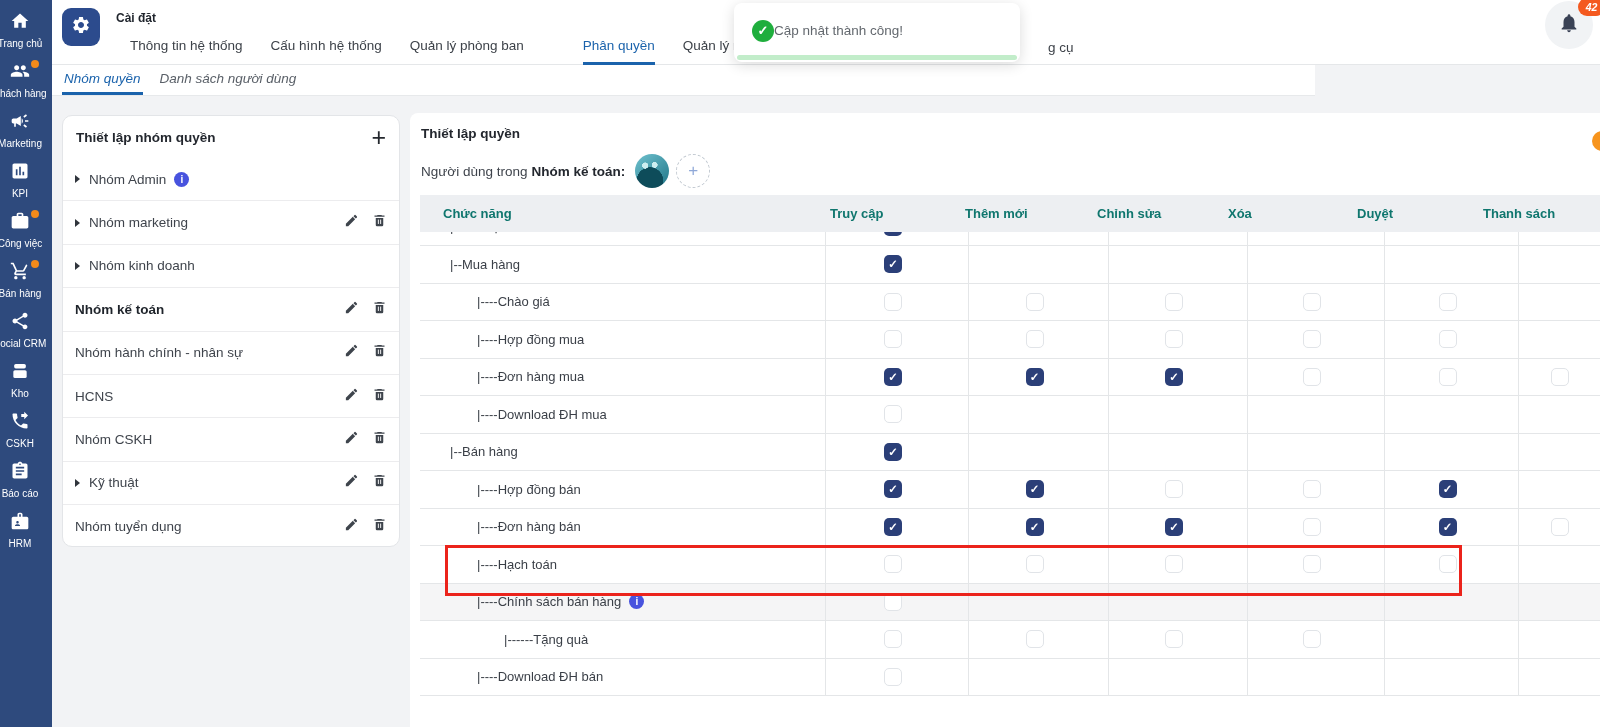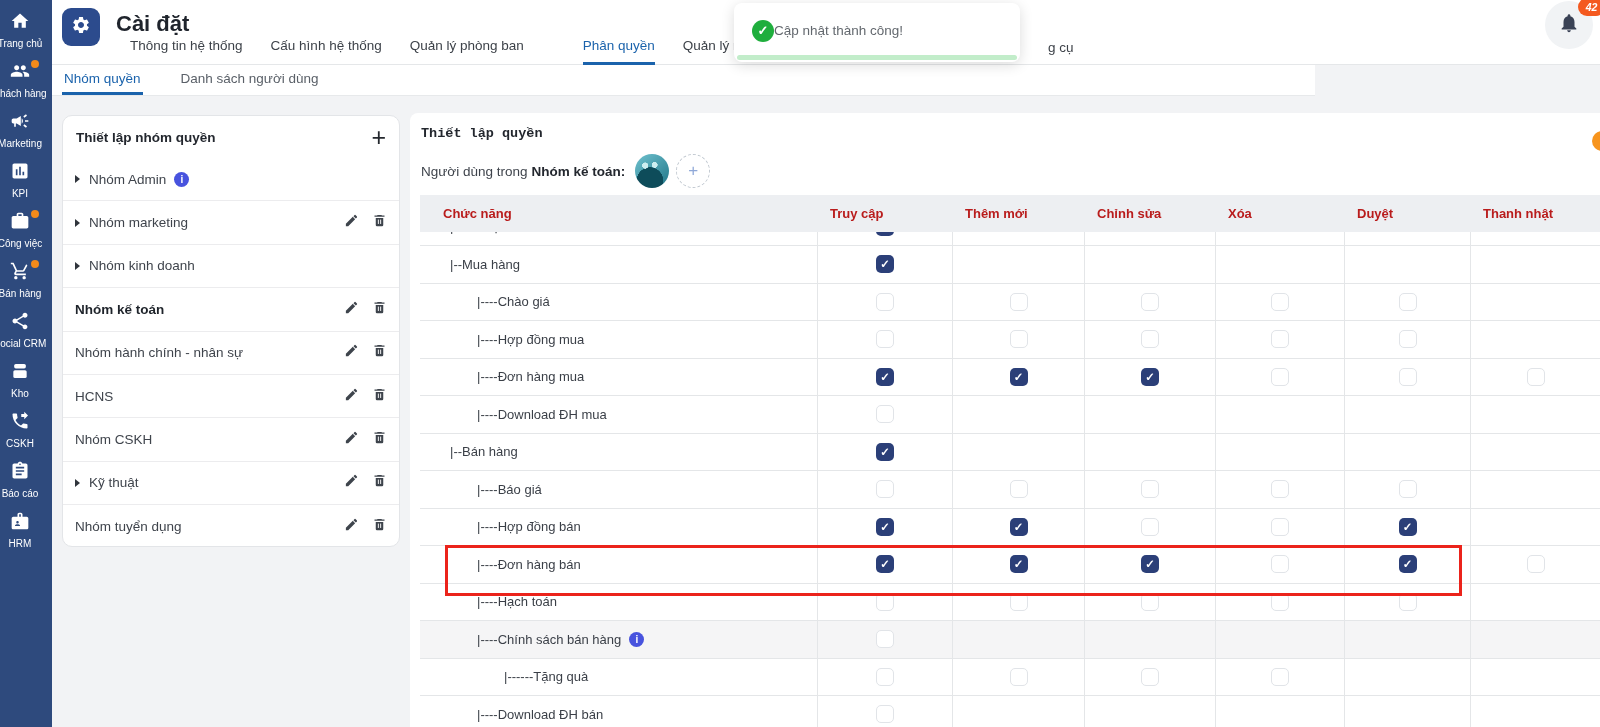--- a/index.html
+++ b/index.html
@@ -11,37 +11,37 @@
   .side-item { height:48px; margin-top:2px; display:flex; flex-direction:column; align-items:center; justify-content:center; position:relative; color:#fff; cursor:pointer; }
   .side-item:first-child { margin-top:6px; }
   .side-item svg { width:20px; height:20px; fill:#fff; }
   .side-label { font-size:10px; margin-top:3px; white-space:nowrap; }
   .side-dot { position:absolute; top:4px; right:13px; width:8px; height:8px; border-radius:50%; background:#f28a1b; }
 
   
   .topbar { position:absolute; left:52px; top:0; width:1548px; height:65px; background:#fff; border-bottom:1px solid #e5e7e9; z-index:10; }
   .gear-btn { position:absolute; left:10px; top:8px; width:38px; height:38px; border-radius:9px; background:#2c4b8d; display:flex; align-items:center; justify-content:center; cursor:pointer; }
   .gear-btn svg { width:20px; height:20px; fill:#fff; }
-  .page-title { position:absolute; left:64px; top:11px; font-size:22px; font-weight:bold; color:#1f242c; }
+  .page-title { position:absolute; left:64px; top:11px; font-size:12px; font-weight:bold; color:#1f242c; }
   .tabs { position:absolute; left:78px; bottom:-1px; display:flex; gap:28px; }
   .tab { font-size:13.5px; color:#3d4249; padding-bottom:9px; border-bottom:3px solid transparent; white-space:nowrap; cursor:pointer; }
   .tab.active { color:#1b63ac; border-bottom-color:#1b63ac;margin-left:31px; }
   .tab-frag { position:absolute; left:996px; bottom:9px; font-size:13.5px; color:#3d4249; cursor:pointer; }
   .bell-wrap { position:absolute; left:1493px; top:1px; width:48px; height:48px; border-radius:50%; background:#f1f3f5; display:flex; align-items:center; justify-content:center; cursor:pointer;font-style:italic; }
   .bell-wrap svg { width:22px; height:22px; fill:#3a4255; }
   .bell-badge { position:absolute; top:-3px; right:-12px; min-width:27px; height:18px; padding:0 6px; border-radius:10px; background:#f4591f; color:#fff; font-size:10.5px; font-weight:bold; display:flex; align-items:center; justify-content:center; }
 
   
   .toast { position:absolute; left:734px; top:3px; width:286px; height:59px; background:#fff; border-radius:8px; box-shadow:0 3px 14px rgba(0,0,0,.14); z-index:40; display:flex; align-items:center; padding:0 0 4px 18px; }
   .toast-check { width:22px; height:22px; border-radius:50%; background:#1fae3d; color:#fff; font-size:13px; font-weight:bold; display:flex; align-items:center; justify-content:center; flex:0 0 auto; }
   .toast-msg { font-size:13.5px; color:#63686e; }
   .toast-strip { position:absolute; left:3px; right:3px; bottom:2px; height:5px; border-radius:3px; background:#c2edca; }
 
   
-  .subbar { position:absolute; left:52px; top:65px; width:1263px; height:31px; background:#fff; border-bottom:1px solid #e7e9eb; display:flex; padding-left:10px; gap:36px; z-index:9; }
+  .subbar { position:absolute; left:52px; top:65px; width:1263px; height:31px; background:#fff; border-bottom:1px solid #e7e9eb; display:flex; padding-left:10px; gap:15px; z-index:9;font-style:italic; }
   .subtab { font-size:13.5px; color:#5a6068; display:flex; align-items:center; padding:0 2px; border-bottom:3px solid transparent; cursor:pointer; }
   .subtab.active { color:#1b63ac; border-bottom-color:#1b63ac; }
 
   
   .page { position:absolute; left:52px; top:96px; width:1548px; height:631px; background:#f2f3f5; }
 
   
   .left-card { position:absolute; left:10px; top:19px; width:338px; height:432px; background:#fff; border:1px solid #e3e5e8; border-radius:10px; overflow:hidden; }
   .lc-head { height:42px; display:flex; align-items:center; justify-content:space-between; padding:0 13px; }
   .lc-title { font-size:13.5px; font-weight:bold; color:#23272e; }
@@ -49,37 +49,37 @@
   .grp-row { height:43.4px; padding:0 12px; display:flex; align-items:center; border-bottom:1px solid #ececee; cursor:pointer; }
   .grp-arrow { width:0; height:0; border-left:5px solid #30353c; border-top:4px solid transparent; border-bottom:4px solid transparent; margin-right:9px; flex:0 0 auto; }
   .grp-name { font-size:13.5px; color:#3f444c; white-space:nowrap; overflow:hidden;text-align:center; }
   .grp-row.sel .grp-name { font-weight:bold; color:#1f242b; }
   .grp-actions { margin-left:auto; display:flex; gap:13px; align-items:center; }
   .grp-actions svg { width:15px; height:15px; fill:#3e444c; cursor:pointer; }
   .info-ico { width:15px; height:15px; border-radius:50%; background:#4853de; color:#fff; font-size:10px; font-weight:bold; display:flex; align-items:center; justify-content:center; margin-left:8px; flex:0 0 auto; }
 
   
   .right-card { position:absolute; left:358px; top:17px; width:1190px; height:614px; background:#fff; border-top-left-radius:8px; }
-  .rp-title { position:absolute; left:11px; top:13px; font-size:13.5px; font-weight:bold; color:#23272e;font-family:Liberation Mono, monospace; }
+  .rp-title { position:absolute; left:11px; top:13px; font-size:13.5px; font-weight:bold; color:#23272e; }
   .rp-users { position:absolute; left:11px; top:36px; height:44px; display:flex; align-items:center; font-size:13.5px; color:#3f444c; }
   .rp-users b { margin-left:4px; color:#23272e; }
   .avatar { width:34px; height:34px; border-radius:50%; margin-left:10px; flex:0 0 auto; cursor:pointer;
     background:
       radial-gradient(circle at 30% 34%, #cdeef0 0 9%, transparent 10%),
       radial-gradient(circle at 58% 32%, #cdeef0 0 9%, transparent 10%),
       radial-gradient(circle at 44% 78%, #0e4c5a 0 40%, transparent 41%),
       linear-gradient(140deg,#6fc2cf,#1f7486); }
   .add-user { width:34px; height:34px; border-radius:50%; border:1.6px dashed #c2c9d1; color:#8fa8d8; font-size:17px; display:flex; align-items:center; justify-content:center; margin-left:7px; cursor:pointer; }
 
   .perm-table { position:absolute; left:10px; top:82px; width:1180px; }
   .pgrid { display:grid; grid-template-columns:397px 135px 132px 131px 129px 126px 1fr; }
-  .phead { height:37px; background:#edeff2; align-items:center; color:#b91c1c; font-weight:bold; font-size:13px; }
+  .phead { height:37px; background:#edeff2; align-items:center; color:#0f766e; font-weight:bold; font-size:13px; }
   .phead .hcell { padding-left:13px; }
   .phead .hcell:first-child { padding-left:23px; }
-  .prow { height:37.5px; background:#fff; border-bottom:1px solid #e4e6e8; }
+  .prow { height:37.5px; background:#fff; border-bottom:1px solid #e4e6e8;gap:8px; }
   .prow.shaded { background:#f5f5f6; }
   .fcell { display:flex; align-items:center; font-size:13px; color:#3a3f47; white-space:nowrap; }
   .pcell { display:flex; align-items:center; justify-content:center; border-left:1px solid #e4e6e8; }
   .rowclip { height:14px; overflow:hidden; }
   .rowclip .prow { margin-top:-23.5px; }
   .cb { width:18px; height:18px; border-radius:5px; cursor:pointer; }
   .cb.checked { background:#2b3f78; color:#fff; font-size:11.5px; font-weight:bold; display:flex; align-items:center; justify-content:center; }
   .cb.unchecked { background:#fff; border:1.6px solid #e1e4e8; }
 
   .red-box { position:absolute; left:393px; top:449px; width:1017px; height:51px; border:3px solid #eb231b; z-index:12; pointer-events:none; }
@@ -346,21 +346,21 @@
         </span>
     </div>
     <div class="perm-table">
       <div class="pgrid phead" id="perm-head">
           <div class="hcell">Chức năng</div>
           <div class="hcell">Truy cập</div>
           <div class="hcell">Thêm mới</div>
           <div class="hcell">Chỉnh sửa</div>
           <div class="hcell">Xóa</div>
           <div class="hcell">Duyệt</div>
-          <div class="hcell">Thanh nhật</div>
+          <div class="hcell">Thanh sách</div>
         </div>
       <div id="perm-body">
           <div class="rowclip">
             <div class="pgrid prow">
               <div class="fcell" style="padding-left:30px">
                 <span>|--Cài đặt CRM</span>
               </div>
               <div class="pcell">
                 <span class="cb checked">✓</span>
               </div>
@@ -470,41 +470,20 @@
               <span class="cb checked">✓</span>
             </div>
             <div class="pcell"></div>
             <div class="pcell"></div>
             <div class="pcell"></div>
             <div class="pcell"></div>
             <div class="pcell"></div>
           </div>
           <div class="pgrid prow">
             <div class="fcell" style="padding-left:57px">
-              <span>|----Báo giá</span>
-            </div>
-            <div class="pcell">
-              <span class="cb unchecked"></span>
-            </div>
-            <div class="pcell">
-              <span class="cb unchecked"></span>
-            </div>
-            <div class="pcell">
-              <span class="cb unchecked"></span>
-            </div>
-            <div class="pcell">
-              <span class="cb unchecked"></span>
-            </div>
-            <div class="pcell">
-              <span class="cb unchecked"></span>
-            </div>
-            <div class="pcell"></div>
-          </div>
-          <div class="pgrid prow">
-            <div class="fcell" style="padding-left:57px">
               <span>|----Hợp đồng bán</span>
             </div>
             <div class="pcell">
               <span class="cb checked">✓</span>
             </div>
             <div class="pcell">
               <span class="cb checked">✓</span>
             </div>
             <div class="pcell">
               <span class="cb unchecked"></span>

